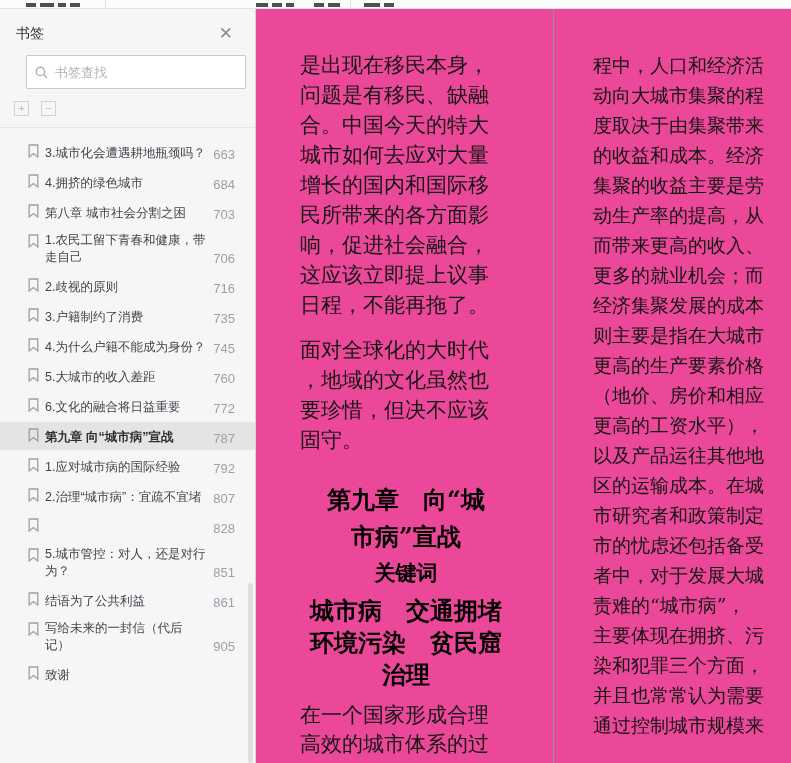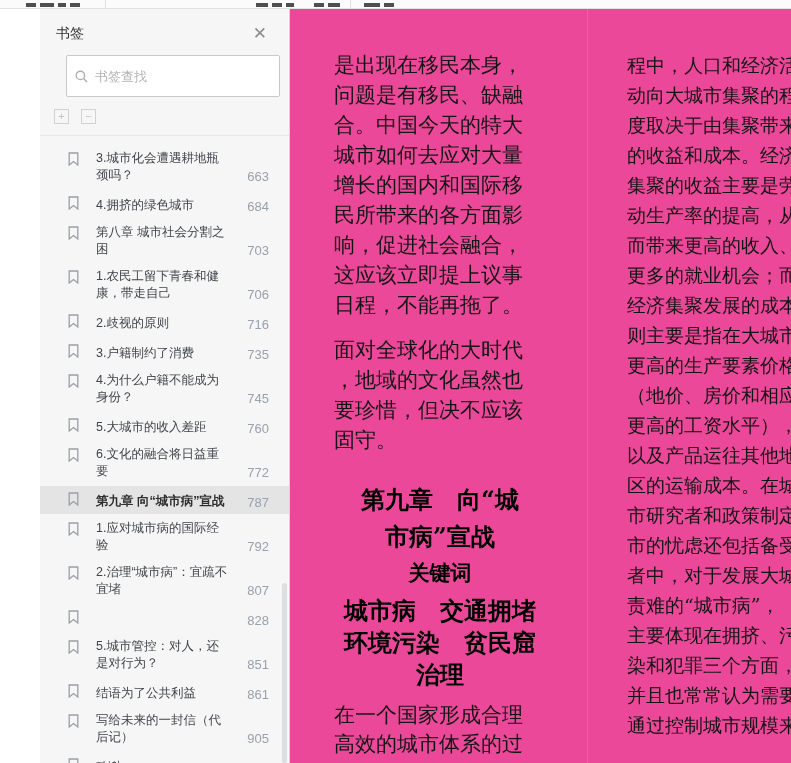--- a/index.html
+++ b/index.html
@@ -5,40 +5,40 @@
   * { margin:0; padding:0; box-sizing:border-box; }
   html,body { width:791px; height:763px; overflow:hidden; background:#fff;
               font-family:"Liberation Sans", sans-serif; }
 
   
   .toolbar { position:relative; height:9px; background:#fbfbfb; border-bottom:1px solid #e2e2e2; }
   .tb-frag { position:absolute; top:3px; height:4px; background:#4f4f4f; }
   .tb-sep  { position:absolute; top:0; width:1px; height:8px; background:#e0e0e0; }
 
   
-  .app { display:flex; height:754px;padding-left:40px; }
+  .app { display:flex; height:754px; }
 
   
   .sidebar { position:relative; width:256px; background:#f6f6f6; border-right:1px solid #d6d6d6;
              display:flex; flex-direction:column; }
   .sb-header { display:flex; justify-content:space-between; align-items:center; padding:16px 16px 6px 16px; }
   .sb-title { font-size:14px; color:#333; }
   .sb-close { font-size:17px; color:#8d8d8d; line-height:14px; cursor:pointer; padding:0 6px; }
-  .search-box { margin:6px 9px 0 26px; height:42px; background:#fff; border:1px solid #c9c9c9;
+  .search-box { margin:6px 9px 0 26px; height:34px; background:#fff; border:1px solid #c9c9c9;
                 border-radius:2px; display:flex; align-items:center; padding:0 8px; }
   .search-box svg { flex:0 0 auto; margin-right:7px; }
   .search-input { border:none; outline:none; flex:1; font-size:13px; color:#333; background:transparent;
                   font-family:"Liberation Sans", sans-serif; }
   .search-input::placeholder { color:#b3b3b3; }
   .sb-tools { display:flex; gap:12px; padding:12px 0 11px 14px; border-bottom:1px solid #e6e6e6; }
   .tool-btn { width:15px; height:15px; border:1px solid #d2d2d2; color:#c3c3c3; font-size:11px;
               line-height:13px; text-align:center; background:#f6f6f6; cursor:pointer; }
 
   .bm-list { flex:1; overflow:hidden; padding-top:8px; }
-  .bm-row { display:flex; align-items:flex-end; gap:17px; padding:4px 20px 4px 28px; margin:2px 0;
+  .bm-row { display:flex; align-items:flex-end; gap:6px; padding:4px 20px 4px 28px; margin:2px 0;
             cursor:pointer; }
   .bm-row.selected { background:#e4e4e5; }
   .bm-row.selected .bm-label { font-weight:bold; color:#2e2e2e; }
   .bm-icon { flex:0 0 11px; align-self:flex-start; margin-top:2px; }
   .bm-label { flex:1; max-width:176px; font-size:12.5px; line-height:17px; color:#40454c; }
   .bm-page { margin-left:auto; font-size:13px; color:#98a1ac; }
   .scroll-thumb { position:absolute; right:2px; bottom:0; width:5px; height:180px;
                   background:#dcdfe2; border-radius:3px; }
 
   

